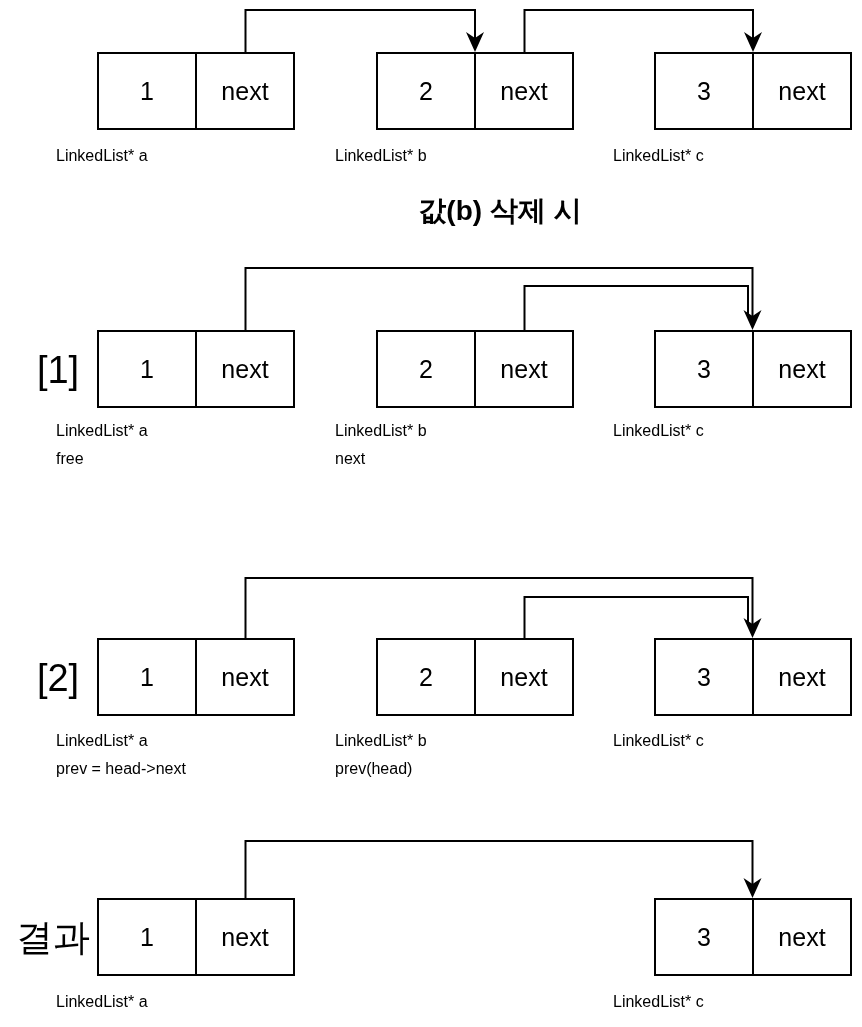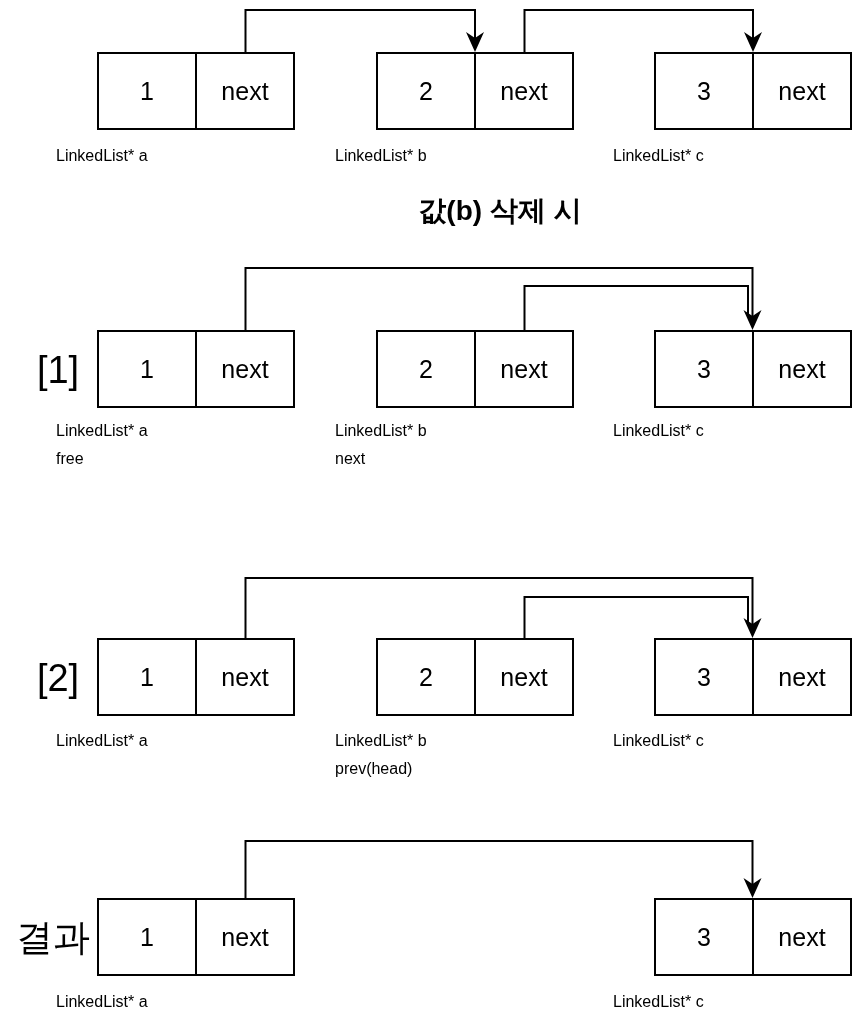--- a/index.html
+++ b/index.html
@@ -115,20 +115,21 @@
   <div class="node" style="left:376px; top:638px">
     <div class="cell value">2</div>
     <div class="cell pointer">next</div>
   </div>
   <div class="node" style="left:654px; top:638px">
     <div class="cell value">3</div>
     <div class="cell pointer">next</div>
   </div>
   <div class="node-label" style="left:56px; top:727px">
     <div>LinkedList* a</div>
+    <div>prev = head-&gt;next</div>
   </div>
   <div class="node-label" style="left:335px; top:727px">
     <div>LinkedList* b</div>
     <div>prev(head)</div>
   </div>
   <div class="node-label" style="left:613px; top:727px">
     <div>LinkedList* c</div>
   </div>
 
   <div class="row-marker korean" style="left:8px; top:919px">결과</div>

